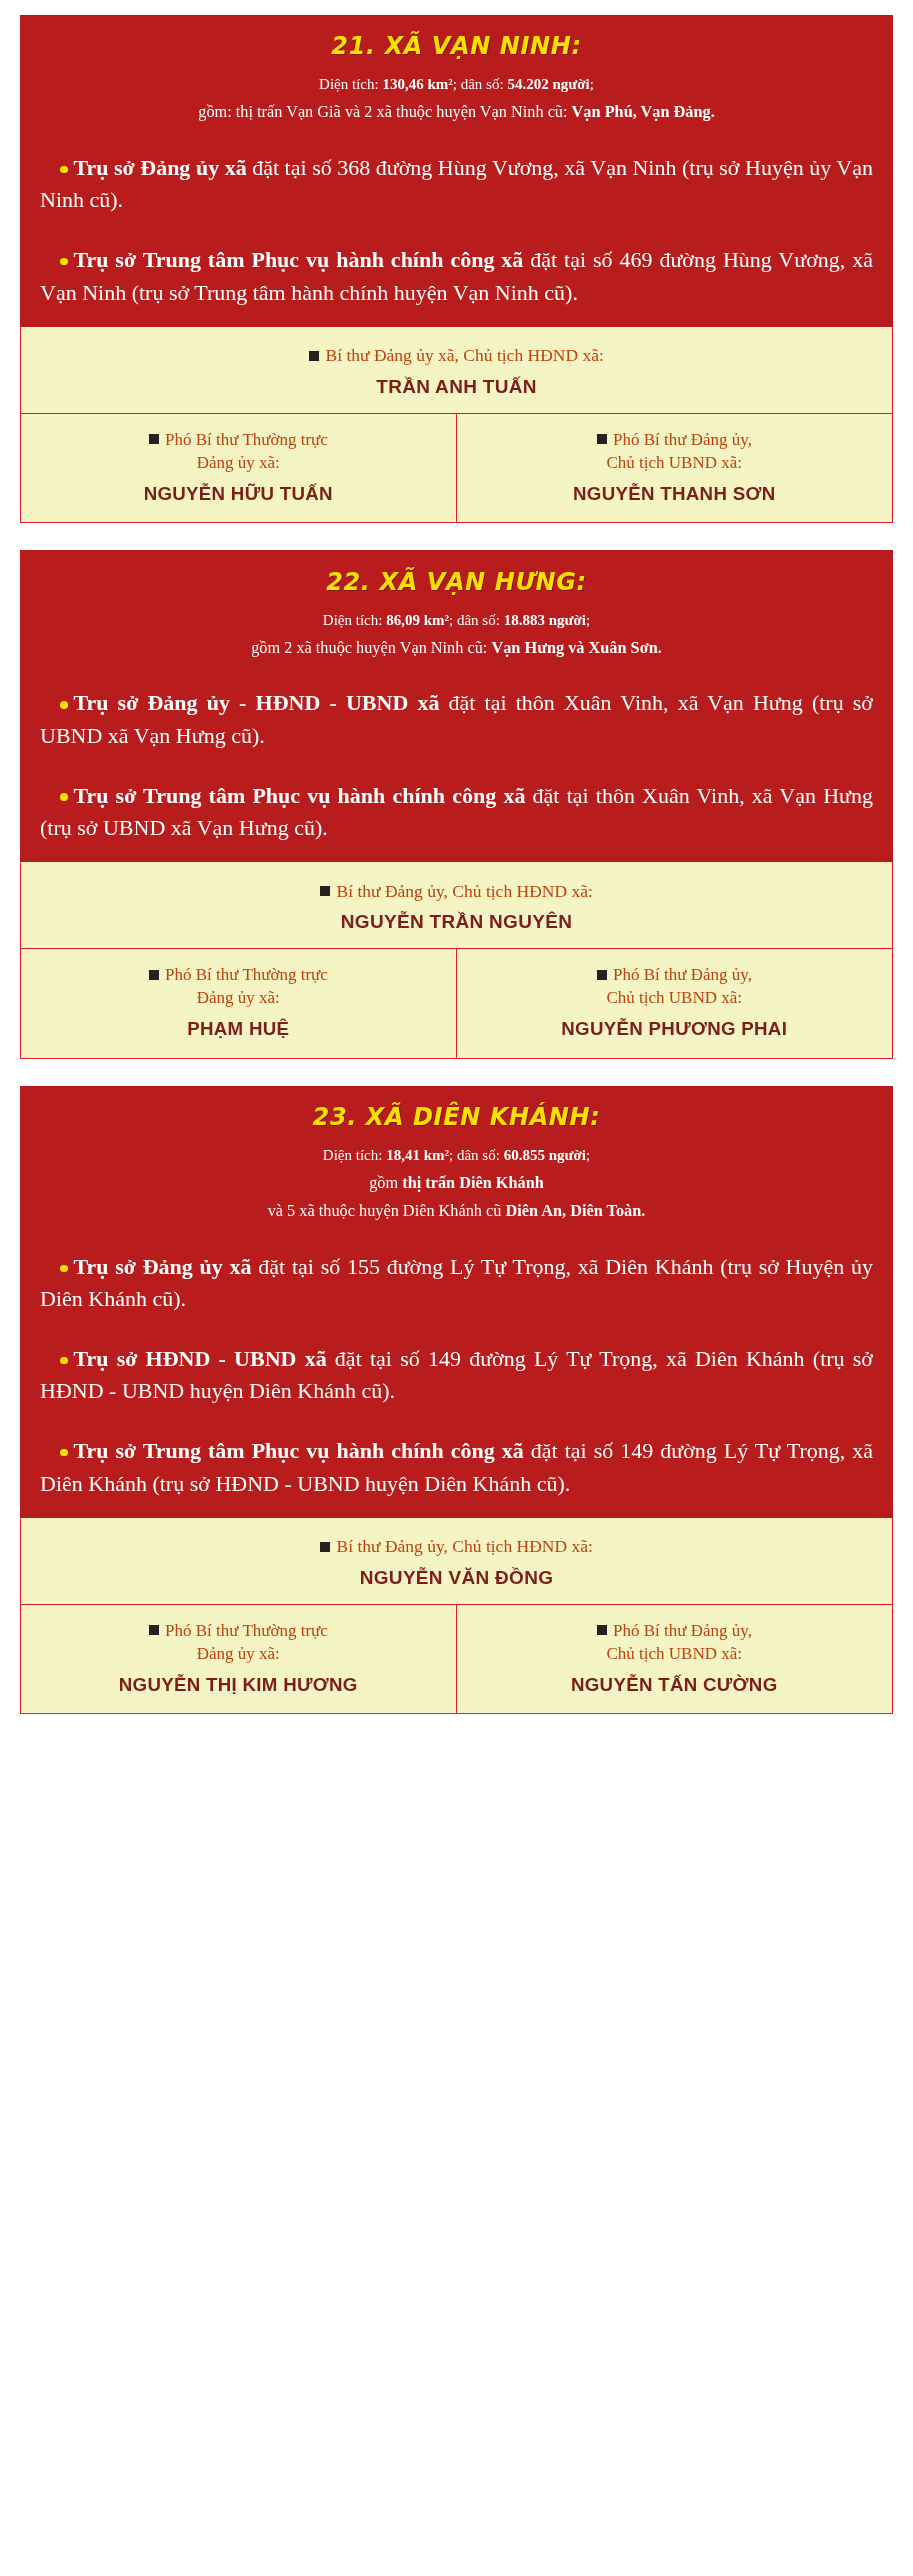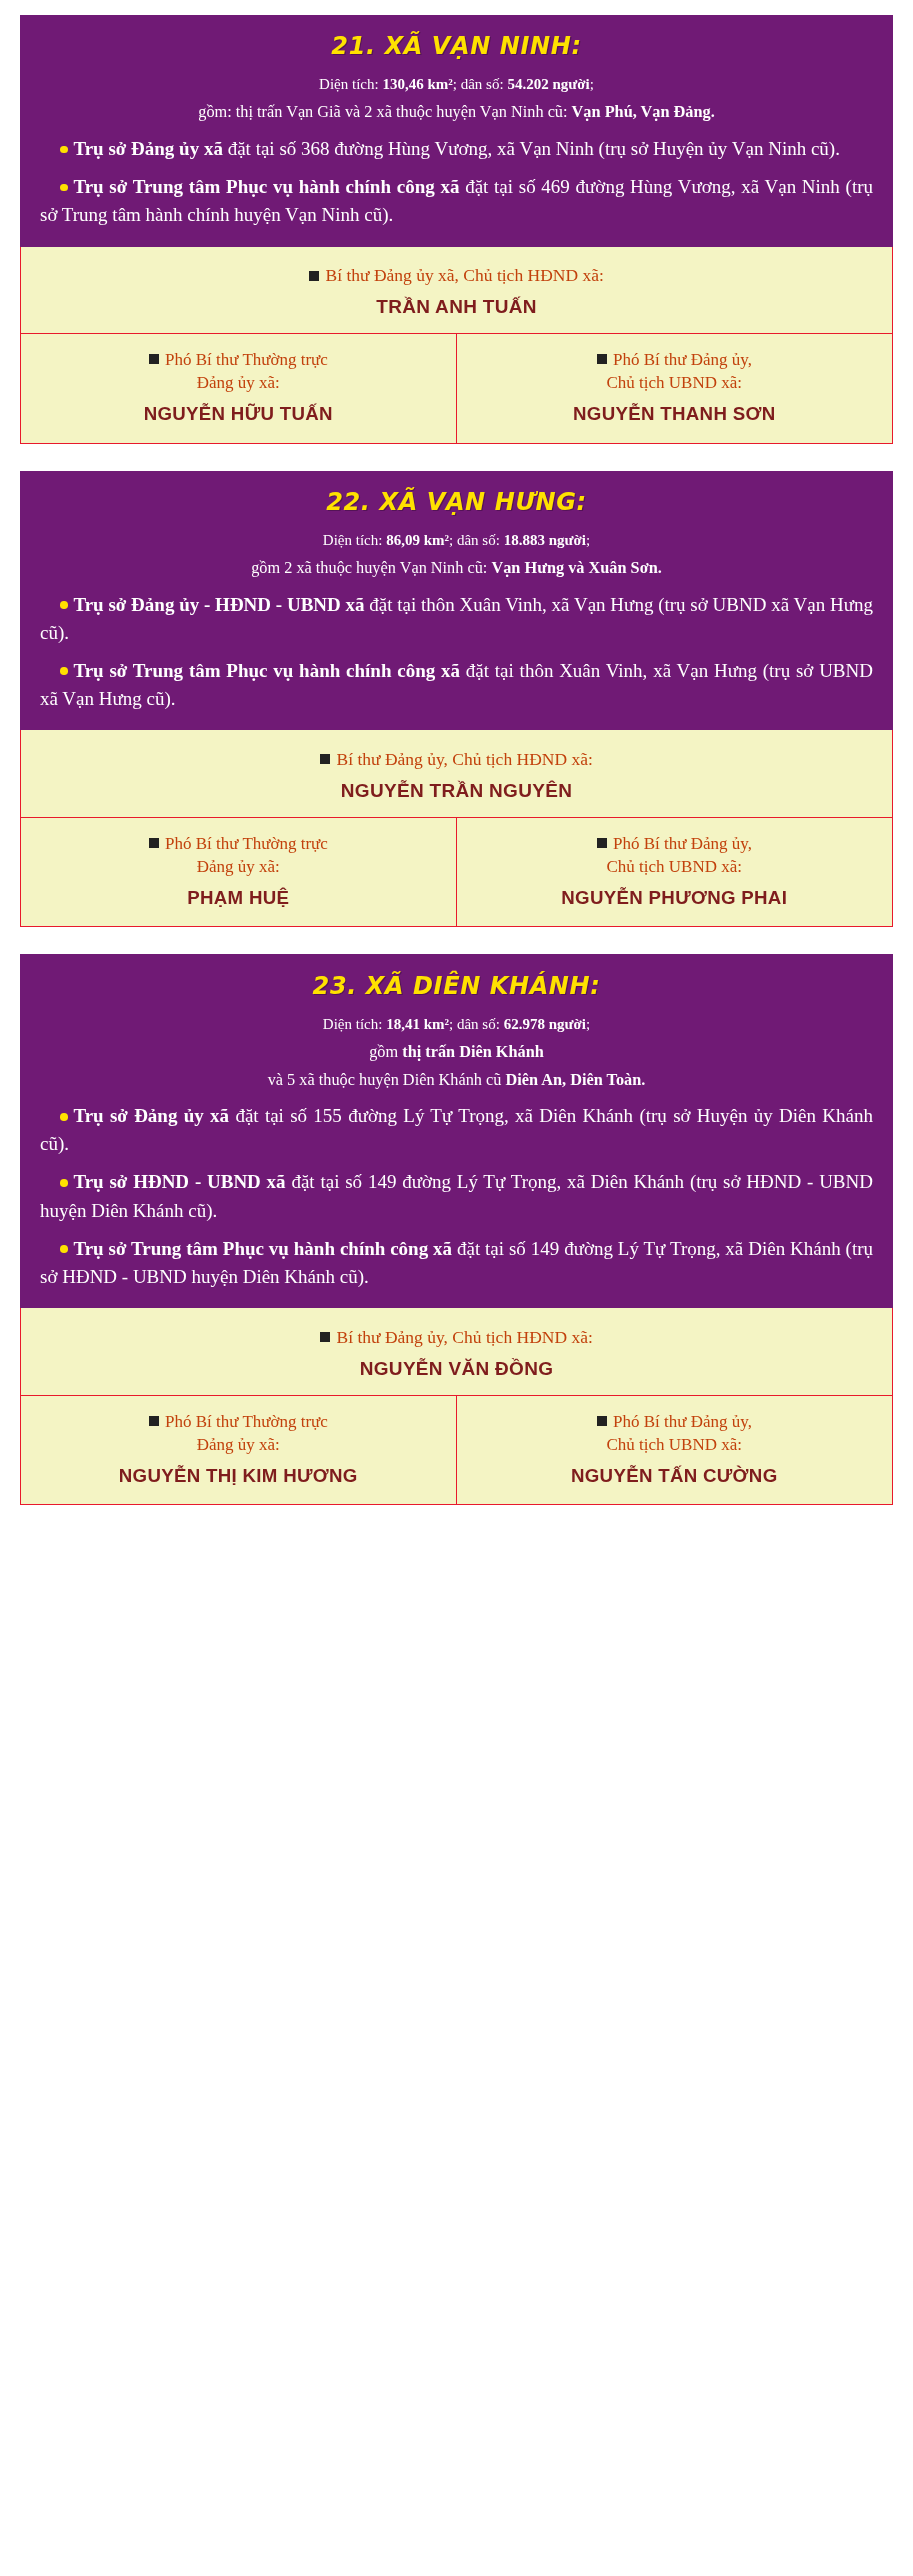--- a/index.html
+++ b/index.html
@@ -19,21 +19,21 @@
   }
   .card {
     width: 100%;
     margin-bottom: 27px;
     background: #f4f4c4;
   }
   .card:last-child { margin-bottom: 0; }
 
   
   .red-block {
-    background: #701a75;
+    background: #b91c1c;
     color: #ffffff;
     padding: 15px 20px 17.5px 20px;
   }
   .commune-title {
     text-align: center;
     color: #ffe100;
     font-family: "DejaVu Sans", sans-serif;
     font-weight: bold;
     font-style: italic;
     font-size: 24px;
@@ -50,23 +50,23 @@
   .stat-line b { font-weight: bold; }
   .sub-line {
     text-align: center;
     font-size: 16.3px;
     line-height: 1.5;
     margin-bottom: 3.5px;
   }
   .sub-line b { font-weight: bold; }
   .bullet-item {
     position: relative;
-    font-size: 19px;
+    font-size: 22px;
     line-height: 1.48;
-    margin-top: 10px;
+    margin-top: 27px;
     text-align: justify;
     text-indent: 20px;
   }
   .bullet-dot {
     display: inline-block;
     width: 7.6px;
     height: 7.6px;
     border-radius: 50%;
     background: #ffe100;
     margin-right: 5.8px;
@@ -216,21 +216,21 @@
       </div>
     </div>
   </div>
 
   <div class="card">
     <div class="red-block">
       <div class="commune-title">23. XÃ DIÊN KHÁNH:</div>
       <div class="stat-line">
         <span>Diện tích:</span>
         <b>18,41 km²</b><span>; dân số:</span>
-        <b>62.978 người</b><span>;</span>
+        <b>60.855 người</b><span>;</span>
       </div>
       <div class="sub-line">
         <span>gồm</span>
         <b>thị trấn Diên Khánh</b>
       </div>
       <div class="sub-line">
         <span>và 5 xã thuộc huyện Diên Khánh cũ</span>
         <b>Diên An, Diên Toàn.</b>
       </div>
 

